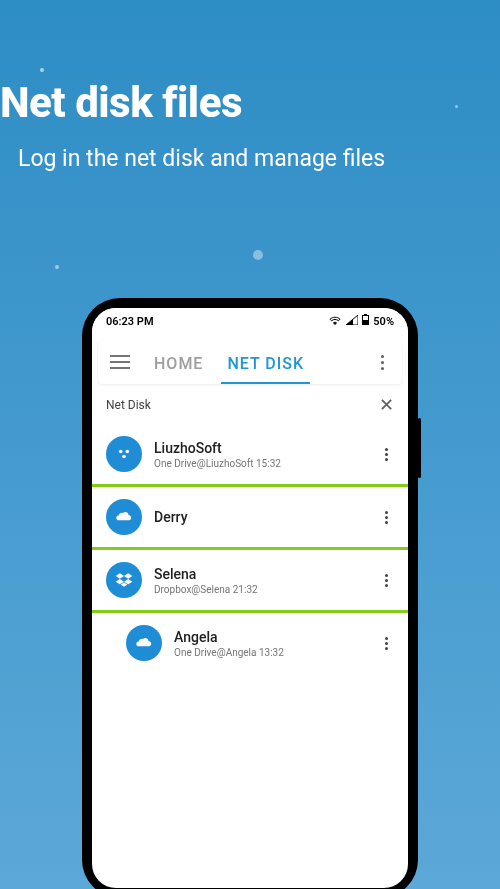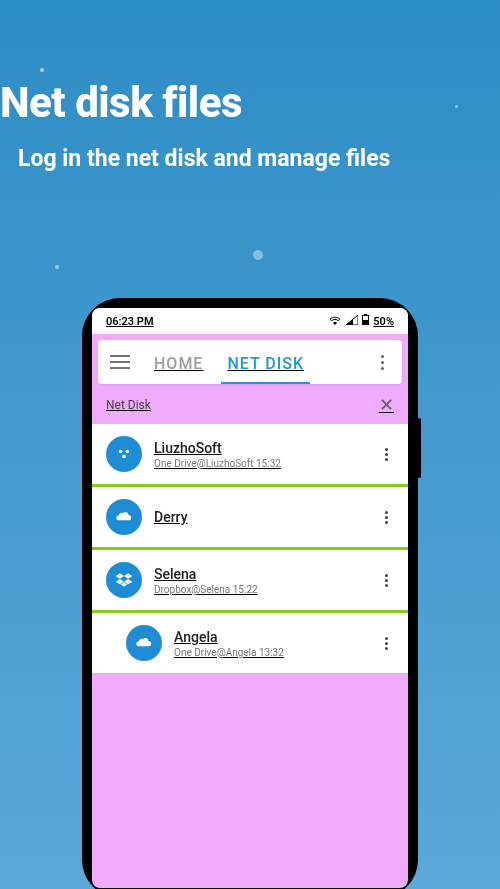--- a/index.html
+++ b/index.html
@@ -12,21 +12,21 @@
   position: relative;
 }
 .dot { position: absolute; border-radius: 50%; }
 .dot1 { width: 4px; height: 4px; background: rgba(255,255,255,0.6); top: 68px; left: 40px; }
 .dot2 { width: 3px; height: 3px; background: rgba(255,255,255,0.5); top: 105px; left: 455px; }
 .dot3 { width: 10px; height: 10px; background: rgba(255,255,255,0.4); top: 250px; left: 253px; }
 .dot4 { width: 4px; height: 4px; background: rgba(255,255,255,0.5); top: 265px; left: 55px; }
 
 .hero { text-align: left; padding-top: 78px; color: #fff; }
 .hero-title { font-size: 42px; font-weight: 800; letter-spacing: -0.5px; }
-.hero-sub { font-size: 23px; font-weight: 700; margin-top: 18px; padding: 0 18px; }
+.hero-sub { font-size: 23px; font-weight: 400; margin-top: 18px; padding: 0 18px; }
 
 .phone {
   position: absolute;
   top: 298px;
   left: 50%;
   transform: translateX(-50%);
   width: 336px;
   height: 600px;
   background: #000;
   border-radius: 38px;
@@ -38,25 +38,24 @@
   right: -3px;
   top: 120px;
   width: 3px;
   height: 60px;
   background: #000;
   border-radius: 2px;
 }
 .screen {
   width: 100%;
   height: 100%;
-  background: #f0abfc;
-  border-radius: 8px;
+  background: #ffffff;
+  border-radius: 24px;
   overflow: hidden;
   position: relative;
-  text-decoration: underline;
 }
 
 .status-bar {
   height: 26px;
   background: #fff;
   display: flex;
   align-items: center;
   justify-content: space-between;
   padding: 0 14px;
   font-size: 11px;
@@ -261,21 +260,21 @@
                 <path d="M7 4 L12 7.2 L7 10.4 L2 7.2 Z"></path>
                 <path d="M17 4 L22 7.2 L17 10.4 L12 7.2 Z"></path>
                 <path d="M7 10.8 L12 14 L7 17.2 L2 14 Z"></path>
                 <path d="M17 10.8 L22 14 L17 17.2 L12 14 Z"></path>
                 <path d="M12 15 L16 17.5 L12 20 L8 17.5 Z"></path>
               </g>
             </svg>
           </div>
           <div class="item-text">
             <div class="item-title">Selena</div>
-            <div class="item-sub">Dropbox@Selena 15:22</div>
+            <div class="item-sub">Dropbox@Selena 21:32</div>
           </div>
           <div class="item-dots">
             <span></span>
             <span></span>
             <span></span>
           </div>
         </div>
         <div class="item">
           <div class="avatar">
             <svg viewBox="0 0 24 24">

